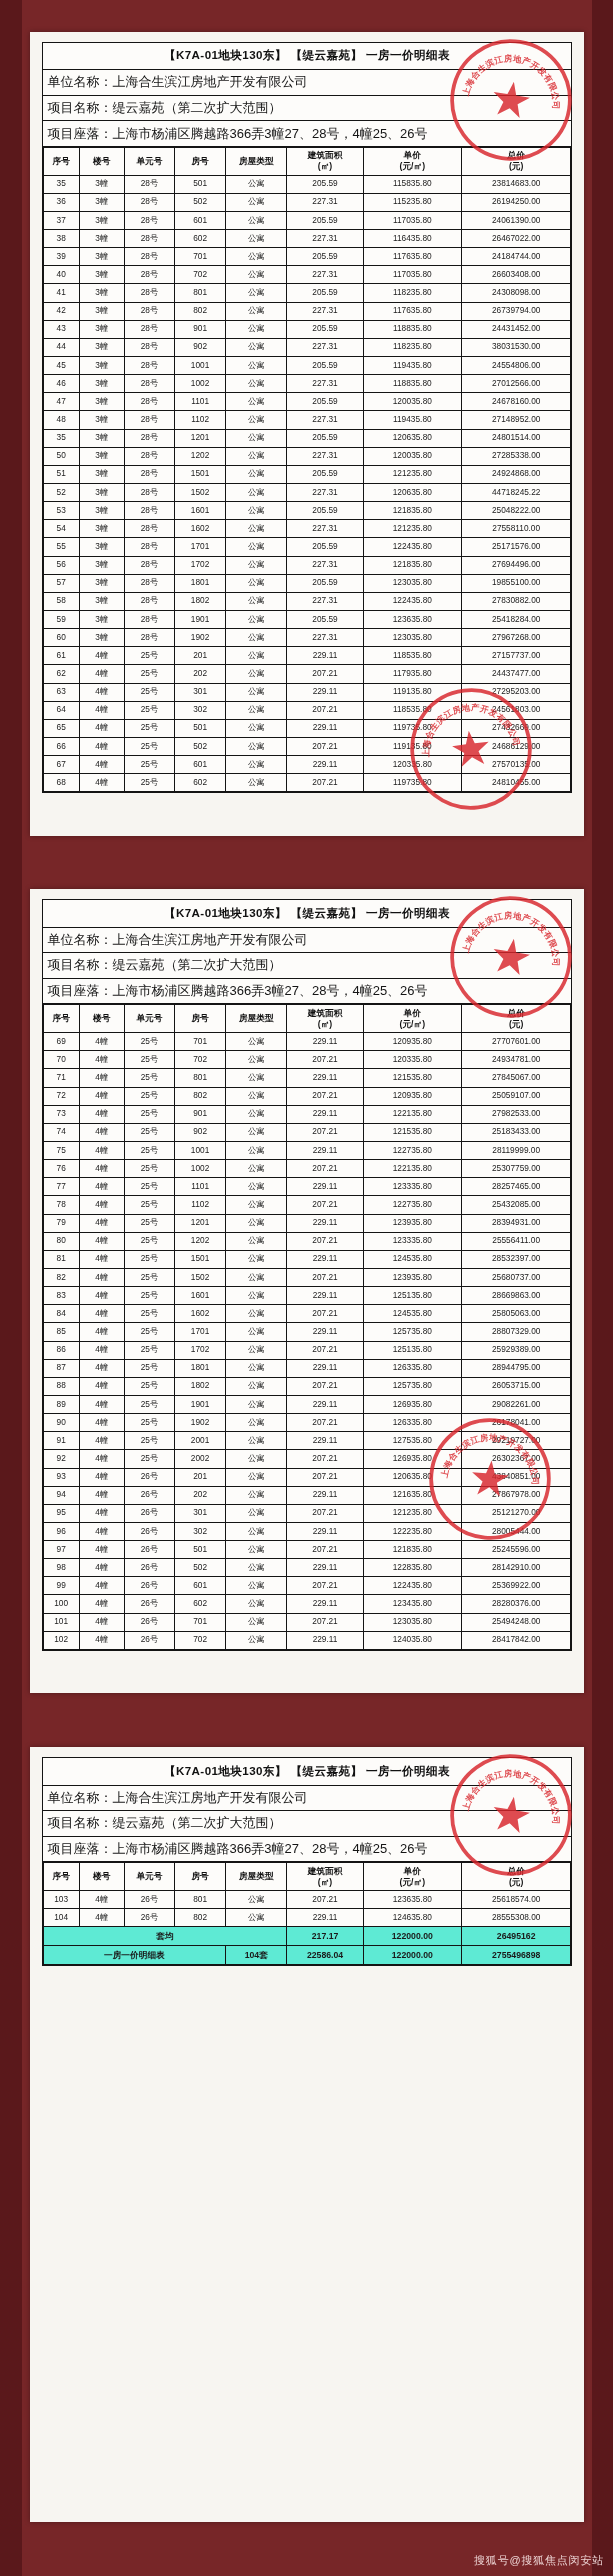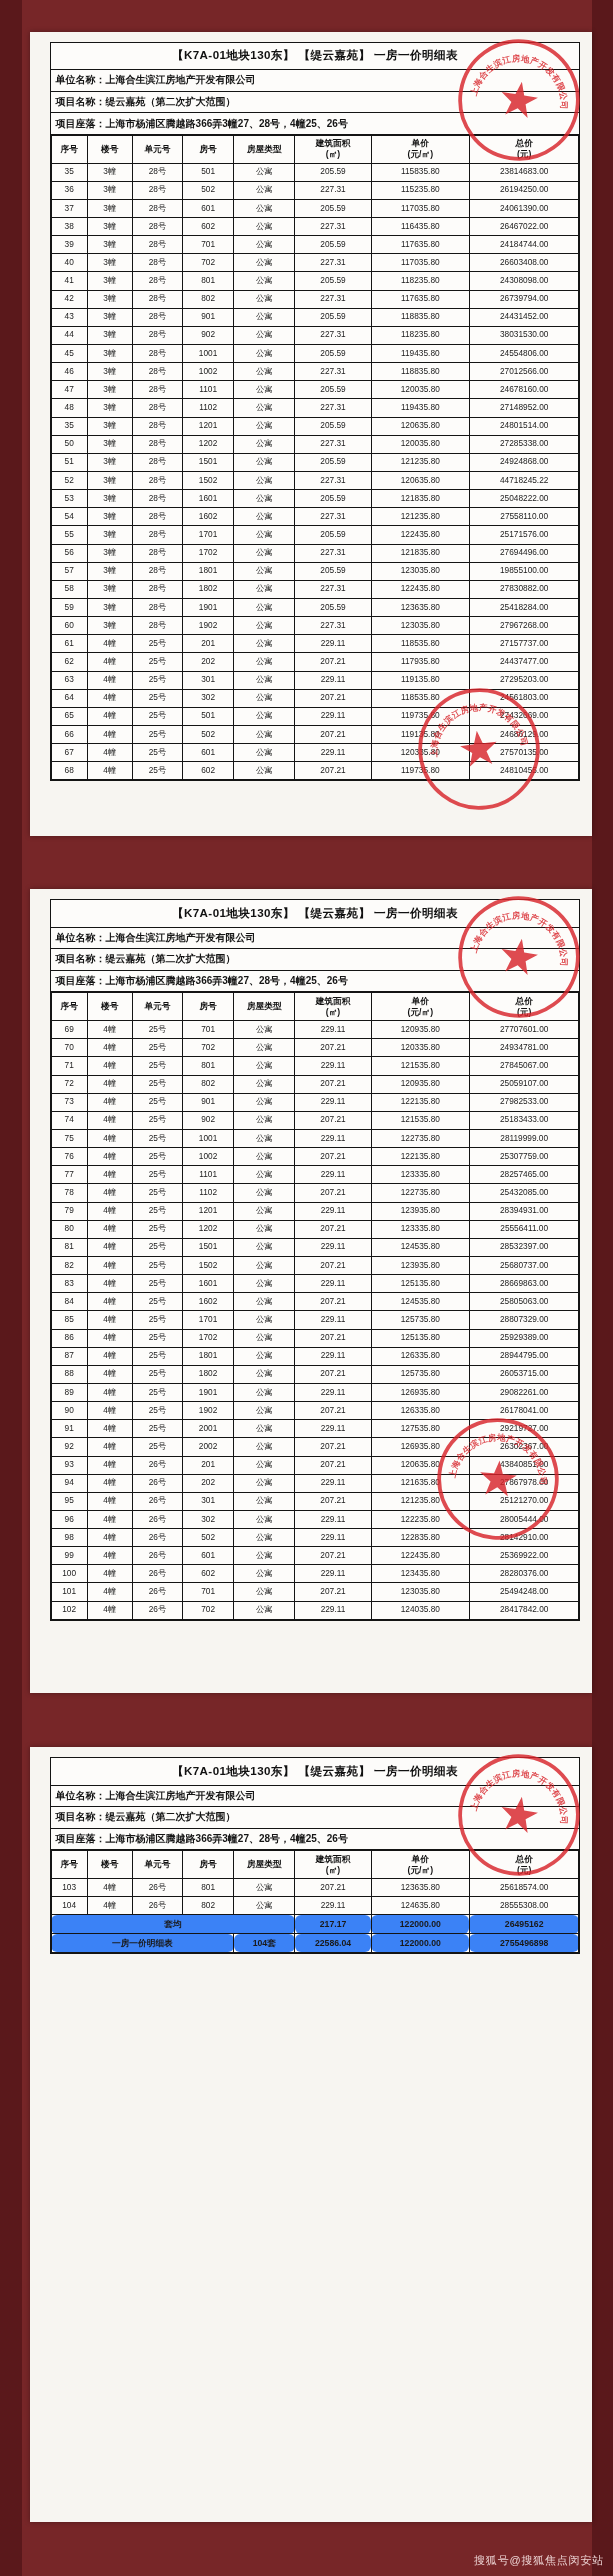--- a/index.html
+++ b/index.html
@@ -8,46 +8,45 @@
     background:#772628;
     font-family:"Liberation Sans","DejaVu Sans",sans-serif;
   }
   .edge{position:absolute;top:0;bottom:0;width:21.6px;background:#5a181b;}
   .edge.left{left:0}
   .edge.right{right:0}
 
   .page{
     position:absolute;left:30px;width:554px;background:#f7f5f1;
     box-shadow:0 0 5px rgba(0,0,0,.35);
-    padding-left:8px;
   }
   .page.p1{top:31.5px;height:804px;}
   .page.p2{top:889px;height:804px;}
   .page.p3{top:1747px;height:775px;}
 
   .sheet{margin:10px 11.6px;border:1.7px solid #141414;background:#fdfcfa;}
   .doc-title{
     font-size:11.6px;font-weight:bold;text-align:center;color:#111;
     padding:5.8px 1.7px;border-bottom:0.8px solid #141414;letter-spacing:0.4px;
   }
   .meta{
-    font-size:10px;font-weight:bold;color:#151515;
+    font-size:13px;font-weight:normal;color:#151515;
     padding:3.3px 5px;border-bottom:0.8px solid #141414;
   }
   table{width:100%;border-collapse:collapse;table-layout:fixed;}
   th{
     font-size:8.7px;font-weight:bold;color:#111;border:0.8px solid #141414;
     padding:2.5px 0.8px;white-space:pre-line;line-height:1.25;text-align:center;
   }
   td{
     font-size:8.3px;color:#1a1a1a;border:0.8px solid #141414;
     padding:3.6px 1.7px;text-align:center;line-height:1.2;
     overflow:hidden;white-space:nowrap;
   }
-  .sumrow td{background:#3b82f6;font-weight:bold;font-size:8.7px;border-radius:6px;}
+  .sumrow td{background:#5eead4;font-weight:bold;font-size:8.7px;}
 
   .seal{
     position:absolute;width:126px;height:126px;opacity:.82;pointer-events:none;
   }
   .seal.tr{right:10px;top:5px;transform:rotate(9deg);}
   .seal.low-a{right:50px;top:654px;transform:rotate(-7deg);}
   .seal.low-b{right:31.5px;top:527px;transform:rotate(5deg);}
 
   .watermark{
     position:absolute;right:10px;top:2553px;font-size:11px;
@@ -759,20 +758,30 @@
           </tr>
           <tr>
             <td>96</td>
             <td>4幢</td>
             <td>26号</td>
             <td>302</td>
             <td>公寓</td>
             <td>229.11</td>
             <td>122235.80</td>
             <td>28005444.00</td>
+          </tr>
+          <tr>
+            <td>97</td>
+            <td>4幢</td>
+            <td>26号</td>
+            <td>501</td>
+            <td>公寓</td>
+            <td>207.21</td>
+            <td>121835.80</td>
+            <td>25245596.00</td>
           </tr>
           <tr>
             <td>98</td>
             <td>4幢</td>
             <td>26号</td>
             <td>502</td>
             <td>公寓</td>
             <td>229.11</td>
             <td>122835.80</td>
             <td>28142910.00</td>

